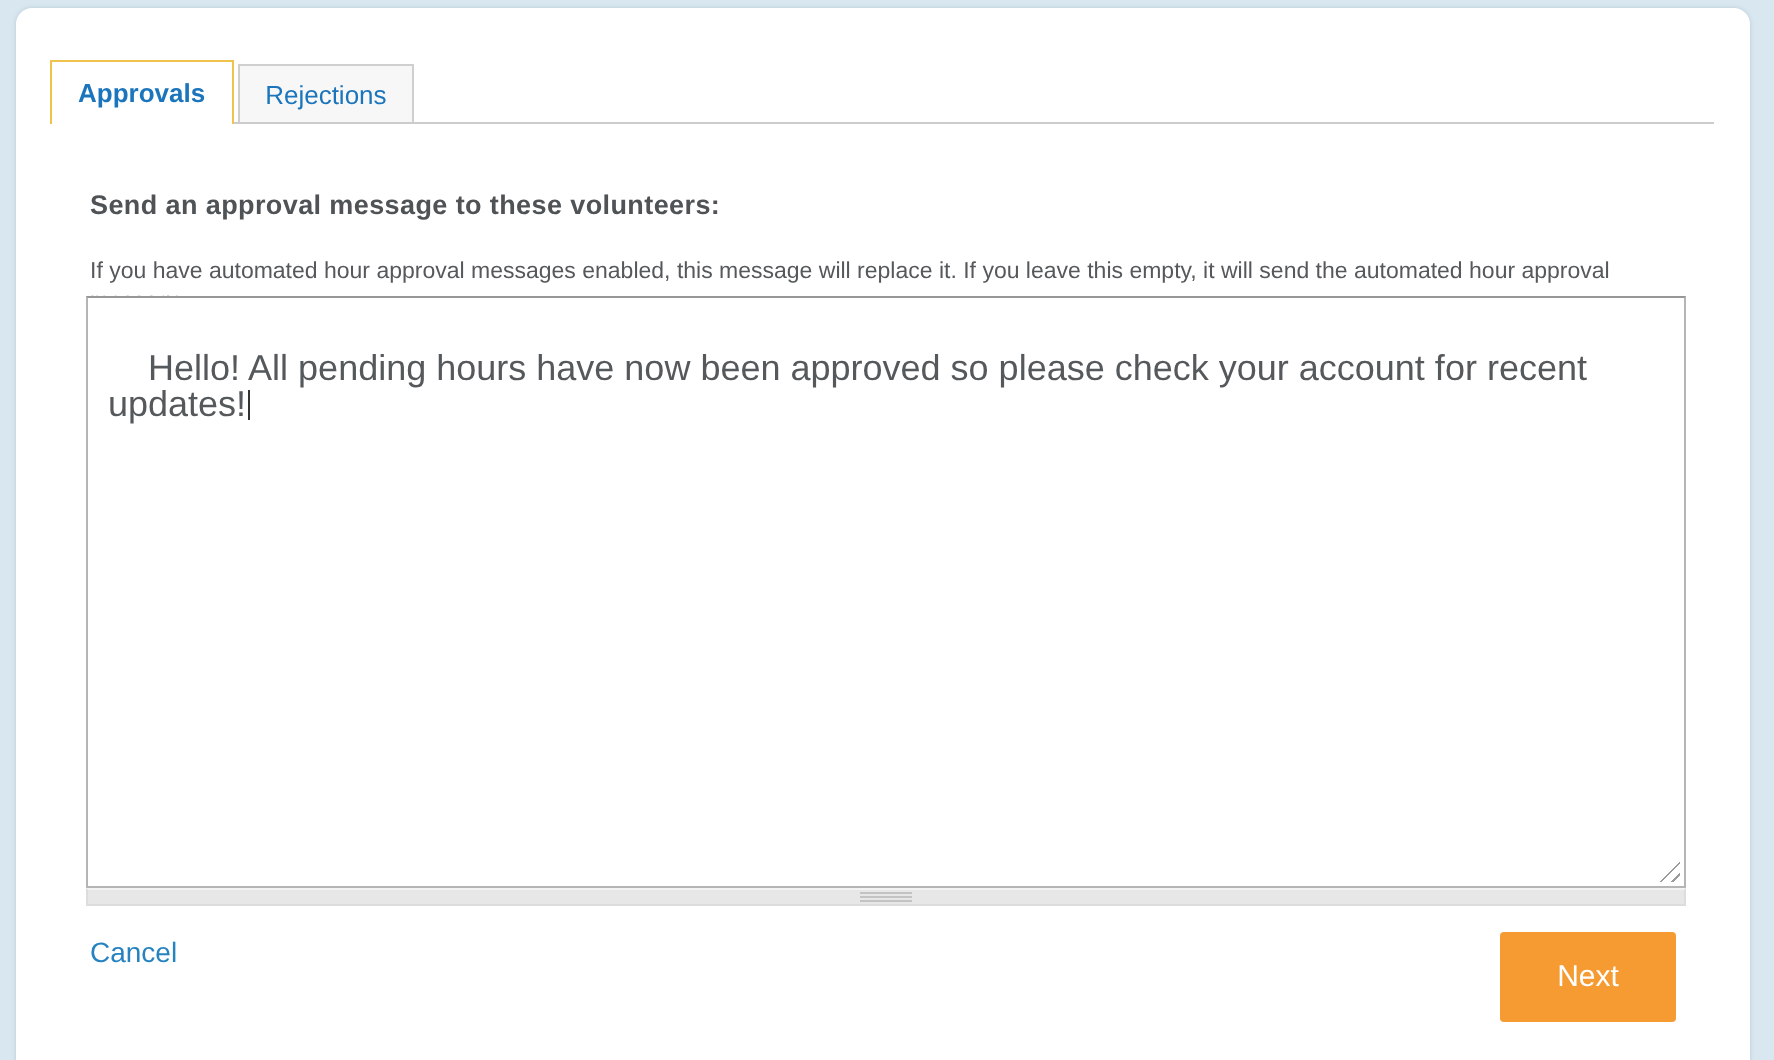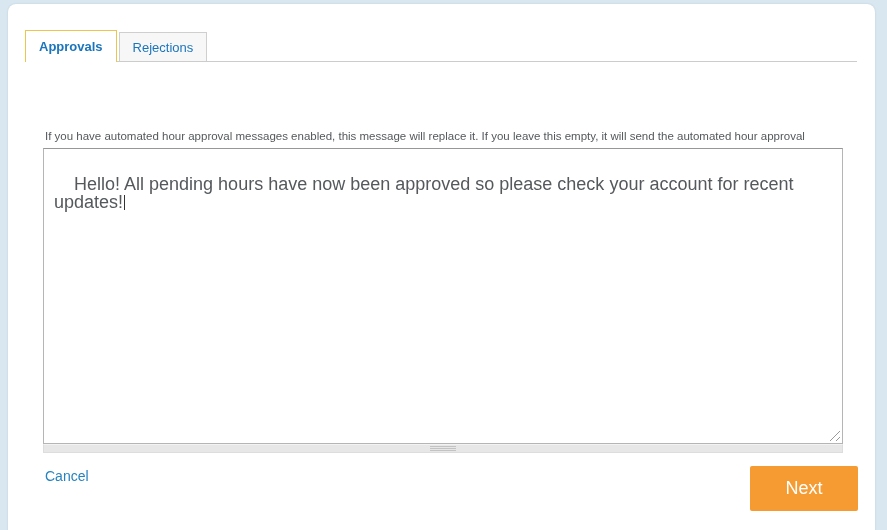--- a/index.html
+++ b/index.html
@@ -124,44 +124,45 @@
     position: absolute;
     left: 37px; top: 464px;
     font-size: 14px;
     color: #2683c0;
     text-decoration: none;
     cursor: pointer;
   }
   .next-button {
     position: absolute;
     left: 742px; top: 462px;
-    width: 108px; height: 45px;
+    width: 88px; height: 45px;
     background: #f59b31;
     border: none;
     border-radius: 2px;
     color: #ffffff;
-    font-size: 18px;
+    font-size: 15px;
     font-family: "Liberation Sans", sans-serif;
     cursor: pointer;
   }
 </style>
 </head>
 <body>
 
 <div class="panel">
 
   <div class="tabs-row">
     <div class="tab active">
       <span>Approvals</span>
     </div>
     <div class="tab inactive">
       <span>Rejections</span>
     </div>
   </div>
 
+  <div class="heading">Send an approval message to these volunteers:</div>
 
   <div class="notes">
     <div>If you have automated hour approval messages enabled, this message will replace it. If you leave this empty, it will send the automated hour approval message.</div>
     <div>If you do not have automated hour approval messages enabled and leave this empty, no message will be sent to your volutneers.</div>
   </div>
 
   <div class="msgbox" role="textbox" aria-multiline="true">
     <span>Hello! All pending hours have now been approved so please check your account for recent updates!</span><span class="caret"></span>
     <span class="resize-grip"></span>
   </div>

